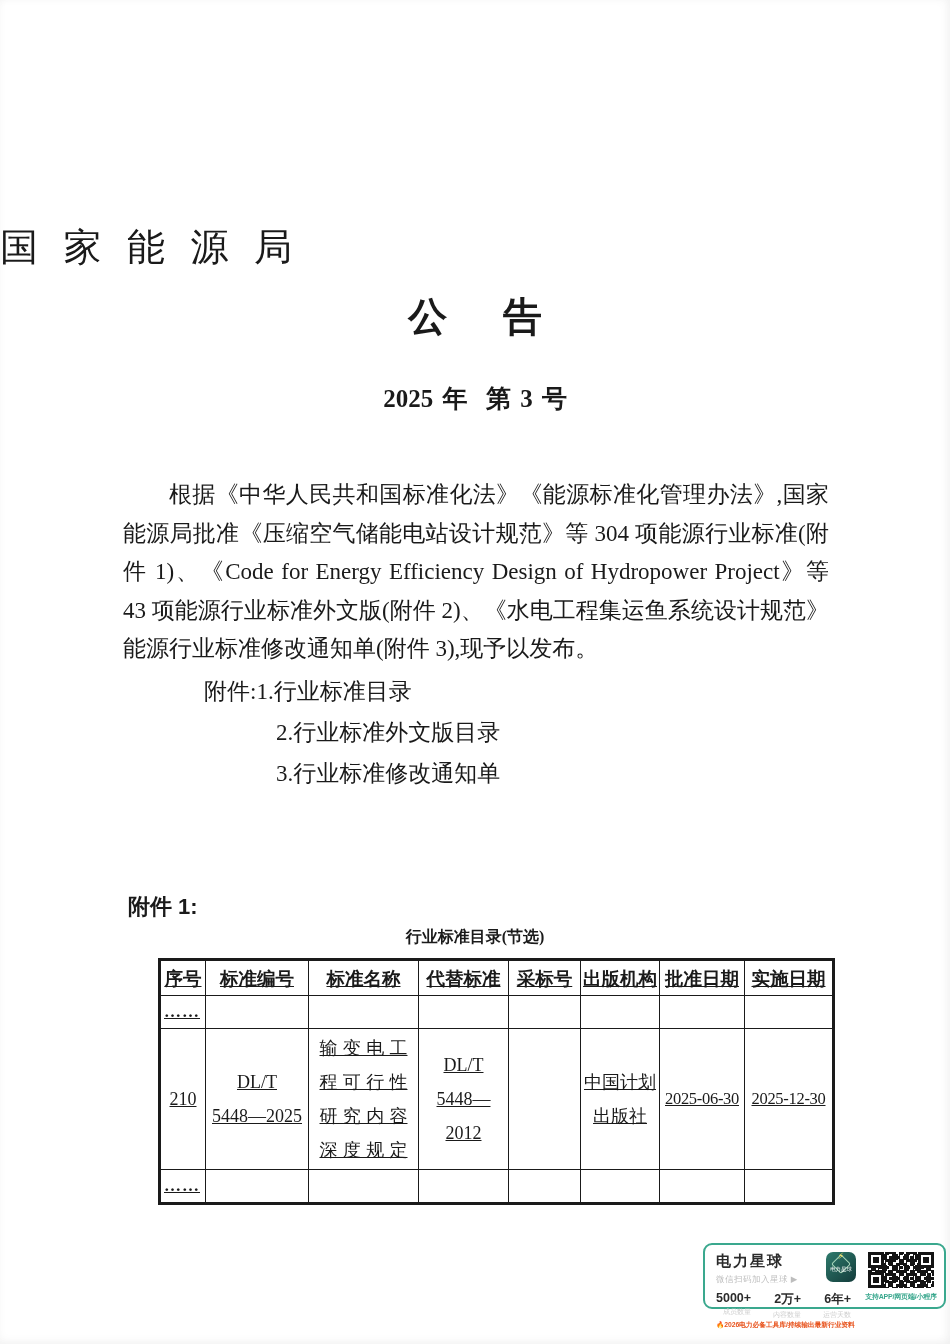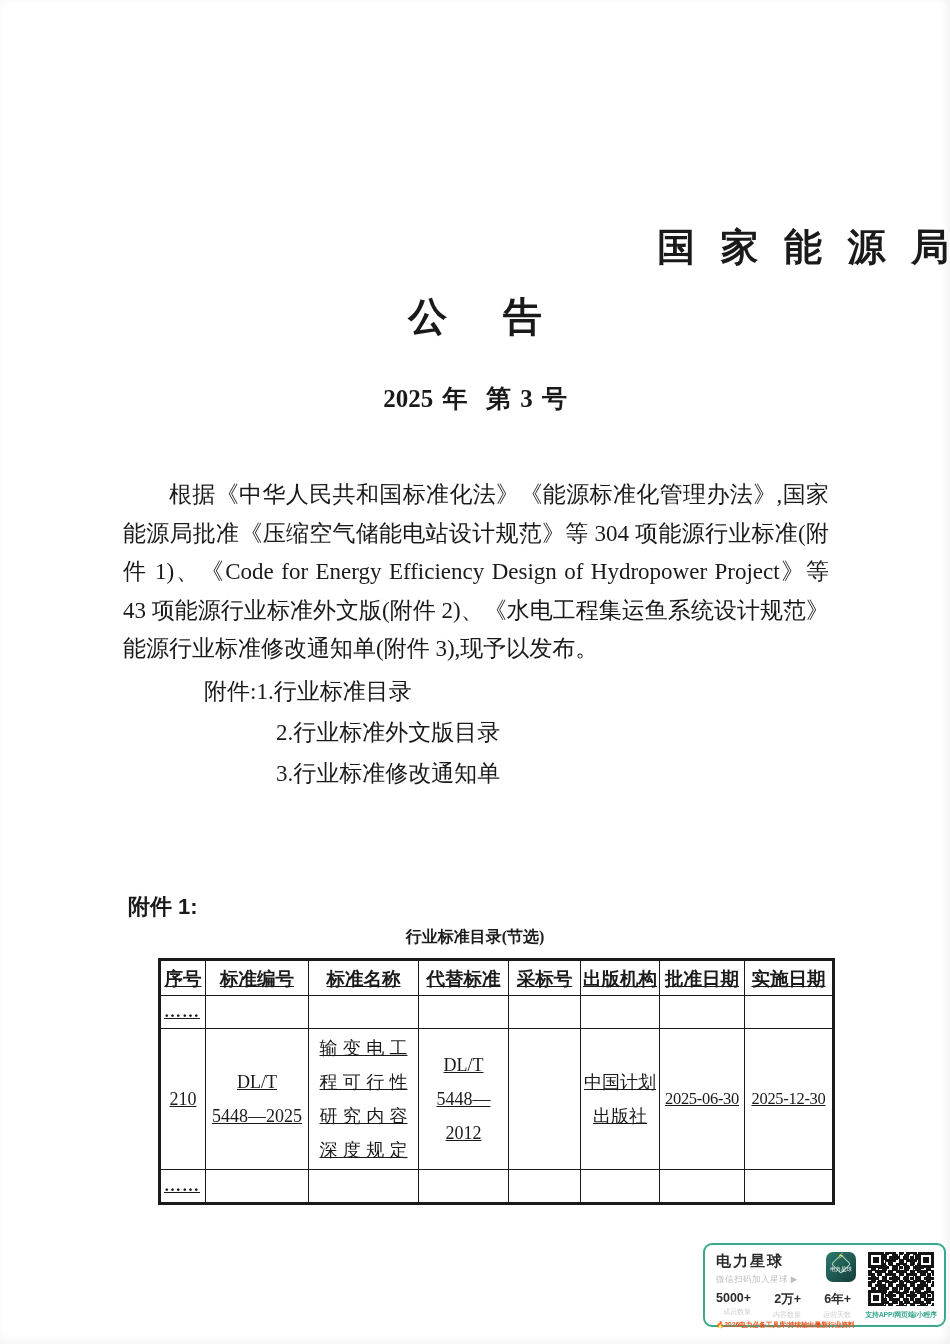--- a/index.html
+++ b/index.html
@@ -9,21 +9,21 @@
     margin:0 auto;
     background:#ffffff;
     font-family:"Liberation Serif","DejaVu Serif",serif;
     color:#1a1a1a;
     overflow:hidden;
     box-shadow:inset -4px 0 8px rgba(0,0,0,.035), inset 0 -4px 8px rgba(0,0,0,.03);
   }
   
   .t1{
     position:absolute;top:222px;left:0;width:100%;
-    text-align:right;font-size:38px;font-weight:700;
+    text-align:left;font-size:38px;font-weight:400;
     white-space:pre;word-spacing:14px;letter-spacing:1px;
   }
   .t2{
     position:absolute;top:290px;left:0;width:100%;
     text-align:center;font-size:39px;font-weight:700;
     white-space:pre;word-spacing:46px;
   }
   .issue{
     position:absolute;top:382px;left:0;width:100%;
     text-align:center;font-size:25px;font-weight:700;
@@ -75,21 +75,21 @@
   td.ell{text-align:left;font-weight:700;letter-spacing:1px;padding-left:4px;font-size:17px;}
   tr.r-main td{height:135px;}
   .two-line{line-height:34px;}
   .name-just{
     width:88px;margin:0 auto;line-height:34px;
     text-align:justify;text-align-last:justify;
   }
   td.date{font-size:16.5px;padding:0;letter-spacing:-0.3px;}
   
   .badge{
-    position:absolute;top:1243px;left:703px;width:243px;height:84px;
+    position:absolute;top:1243px;left:703px;width:243px;height:66px;
     box-sizing:border-box;border:2px solid #3aa88e;border-radius:9px;
     background:#fff;display:flex;padding:7px 7px 5px 11px;
     font-family:"Liberation Sans","DejaVu Sans",sans-serif;
   }
   .badge-left{flex:1;display:flex;flex-direction:column;min-width:0;}
   .badge-head{display:flex;align-items:flex-start;}
   .badge-titles{flex:1;}
   .badge-title{font-size:15px;font-weight:700;color:#2b2b2b;letter-spacing:2px;}
   .badge-sub{font-size:8.5px;color:#bdbdbd;margin-top:3px;letter-spacing:.5px;}
   .app-icon{

